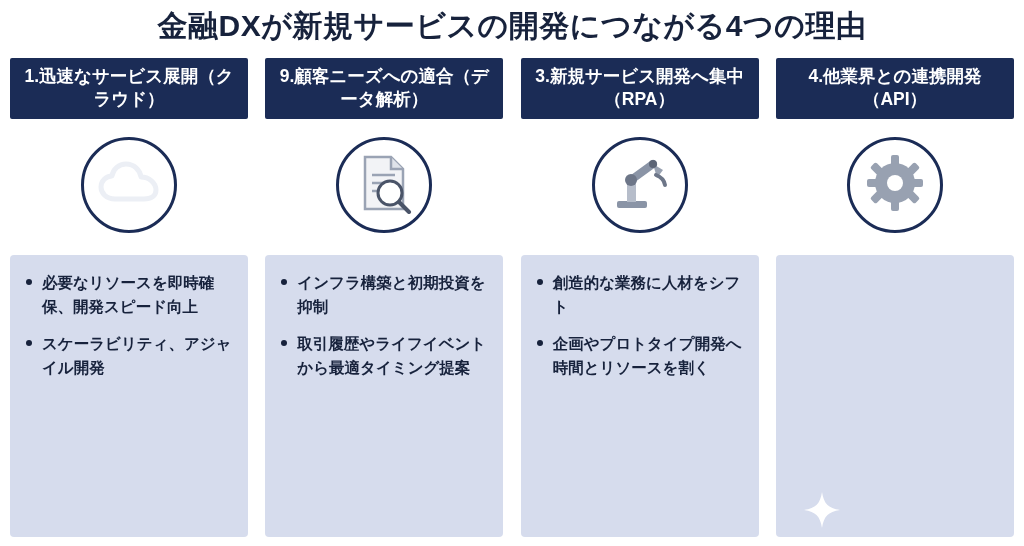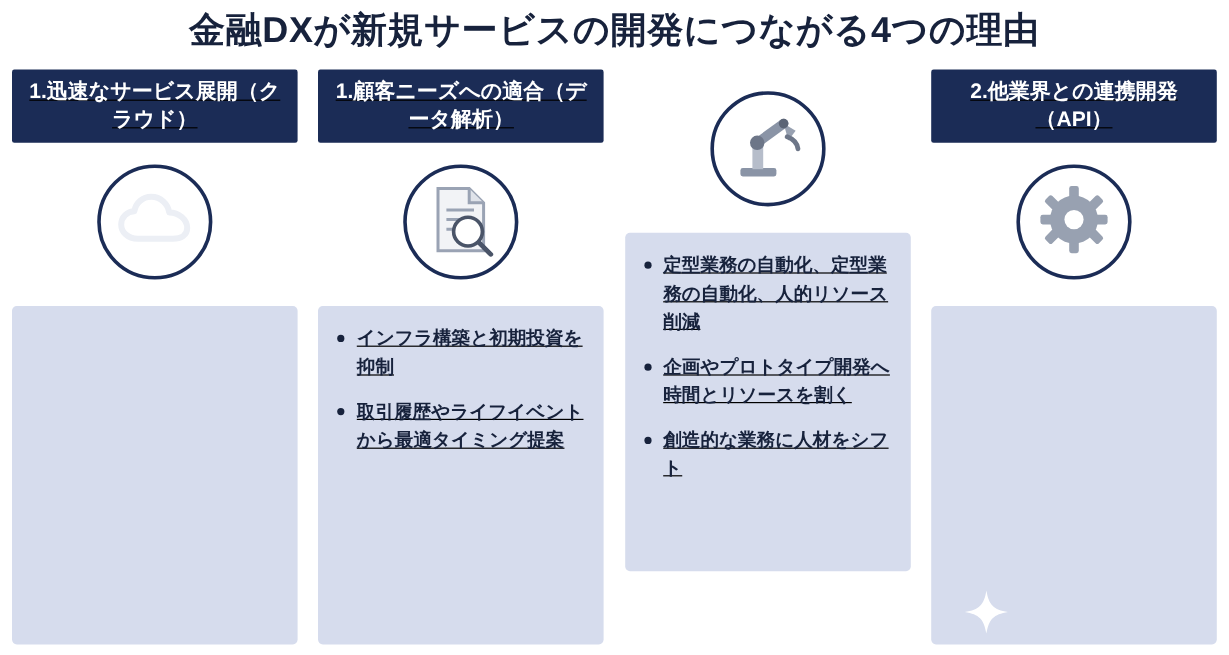--- a/index.html
+++ b/index.html
@@ -33,21 +33,20 @@
     line-height: 1.2;
   }
   #columns {
     position: absolute;
     top: 58px;
     left: 10px;
     width: 1004px;
     display: flex;
     flex-direction: row;
     justify-content: space-between;
-    text-decoration: underline;
   }
   .column {
     width: 238px;
     display: flex;
     flex-direction: column;
     align-items: center;
   }
   .col-header {
     width: 238px;
     min-height: 58px;
@@ -134,26 +133,28 @@
       <div class="col-header">1.迅速なサービス展開（クラウド）</div>
       <div class="icon-wrap">
         <span>
           <svg width="62" height="48" viewBox="0 0 62 48" aria-hidden="true">
             <path d="M17 40 C8 40 3 34 3 28 C3 22 8 17 14 17 C15 10 21 5 28 5 C36 5 42 11 43 18 C51 18 58 24 58 31 C58 37 53 40 46 40 Z" fill="none" stroke="#eceff5" stroke-width="5" stroke-linejoin="round"></path>
           </svg>
         </span>
       </div>
       <div class="bullet-box">
         <ul>
-        </ul>
-      </div>
-    </div>
-
-    <div class="column">
-      <div class="col-header">1.顧客ニーズへの適合（データ解析）</div>
+          <li>必要なリソースを即時確保、開発スピード向上</li>
+          <li>スケーラビリティ、アジャイル開発</li>
+        </ul>
+      </div>
+    </div>
+
+    <div class="column">
+      <div class="col-header">9.顧客ニーズへの適合（データ解析）</div>
       <div class="icon-wrap">
         <span>
           <svg width="58" height="62" viewBox="0 0 58 62" aria-hidden="true">
             <path d="M10 5 H36 L48 17 V57 H10 Z" fill="#f2f3f6" stroke="#9aa3b4" stroke-width="2.5"></path>
             <path d="M36 5 V17 H48" fill="#dfe3ea" stroke="#9aa3b4" stroke-width="2.5"></path>
             <line x1="17" y1="23" x2="40" y2="23" stroke="#9aa3b4" stroke-width="2.5"></line>
             <line x1="17" y1="31" x2="40" y2="31" stroke="#9aa3b4" stroke-width="2.5"></line>
             <line x1="17" y1="39" x2="30" y2="39" stroke="#9aa3b4" stroke-width="2.5"></line>
             <circle cx="35" cy="41" r="12" fill="#ffffff" stroke="#4a5468" stroke-width="3"></circle>
             <line x1="44" y1="50" x2="54" y2="60" stroke="#4a5468" stroke-width="4" stroke-linecap="round"></line>
@@ -162,44 +163,44 @@
       </div>
       <div class="bullet-box">
         <ul>
           <li>インフラ構築と初期投資を抑制</li>
           <li>取引履歴やライフイベントから最適タイミング提案</li>
         </ul>
       </div>
     </div>
 
     <div class="column">
+      <div class="col-header">3.新規サービス開発へ集中（RPA）</div>
       <div class="icon-wrap">
         <span>
           <svg width="62" height="58" viewBox="0 0 62 58" aria-hidden="true">
             <rect x="8" y="47" width="30" height="7" rx="2" fill="#8a94a6"></rect>
             <rect x="18" y="24" width="9" height="24" fill="#b6bdca"></rect>
             <path d="M22 26 L44 10" stroke="#8a94a6" stroke-width="8" stroke-linecap="round"></path>
             <circle cx="22" cy="26" r="6" fill="#6d7688"></circle>
             <path d="M44 10 L54 16 L48 24 Z" fill="#98a1b1"></path>
             <path d="M47 21 q8 3 9 10" stroke="#6d7688" stroke-width="4" fill="none" stroke-linecap="round"></path>
             <circle cx="44" cy="10" r="4" fill="#5c6576"></circle>
           </svg>
         </span>
       </div>
       <div class="bullet-box">
         <ul>
-          <li>定型業務の自動化、定型業務の自動化、人的リソース削減</li>
+          <li>創造的な業務に人材をシフト</li>
           <li>企画やプロトタイプ開発へ時間とリソースを割く</li>
-          <li>創造的な業務に人材をシフト</li>
-        </ul>
-      </div>
-    </div>
-
-    <div class="column">
-      <div class="col-header">2.他業界との連携開発（API）</div>
+        </ul>
+      </div>
+    </div>
+
+    <div class="column">
+      <div class="col-header">4.他業界との連携開発（API）</div>
       <div class="icon-wrap">
         <span>
           <svg width="58" height="58" viewBox="0 0 58 58" aria-hidden="true">
             <g fill="#98a1b1">
               <rect x="25" y="1" width="8" height="12" rx="2"></rect>
               <rect x="25" y="45" width="8" height="12" rx="2"></rect>
               <rect x="1" y="25" width="12" height="8" rx="2"></rect>
               <rect x="45" y="25" width="12" height="8" rx="2"></rect>
               <rect x="7" y="9" width="8" height="12" rx="2" transform="rotate(-45 11 15)"></rect>
               <rect x="43" y="9" width="8" height="12" rx="2" transform="rotate(45 47 15)"></rect>

